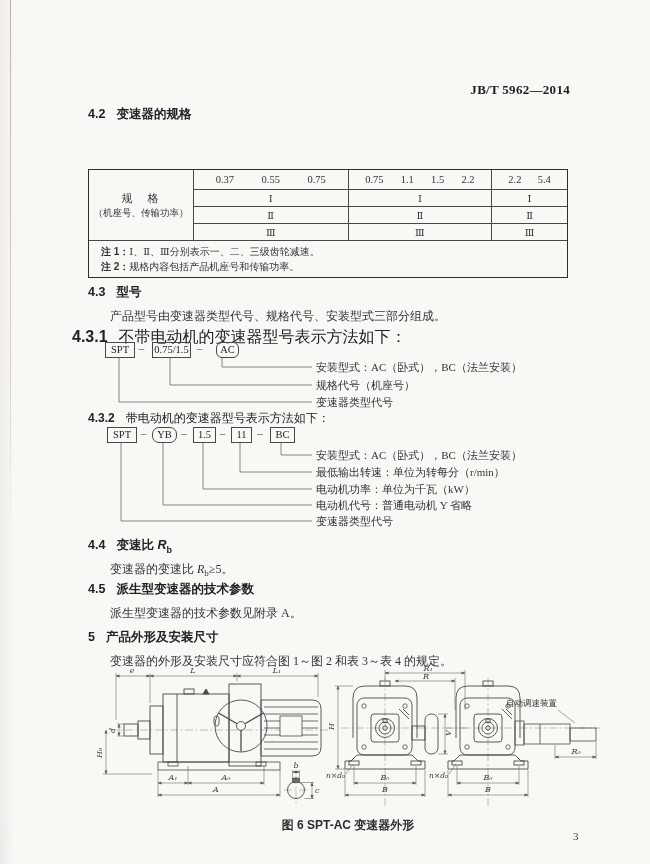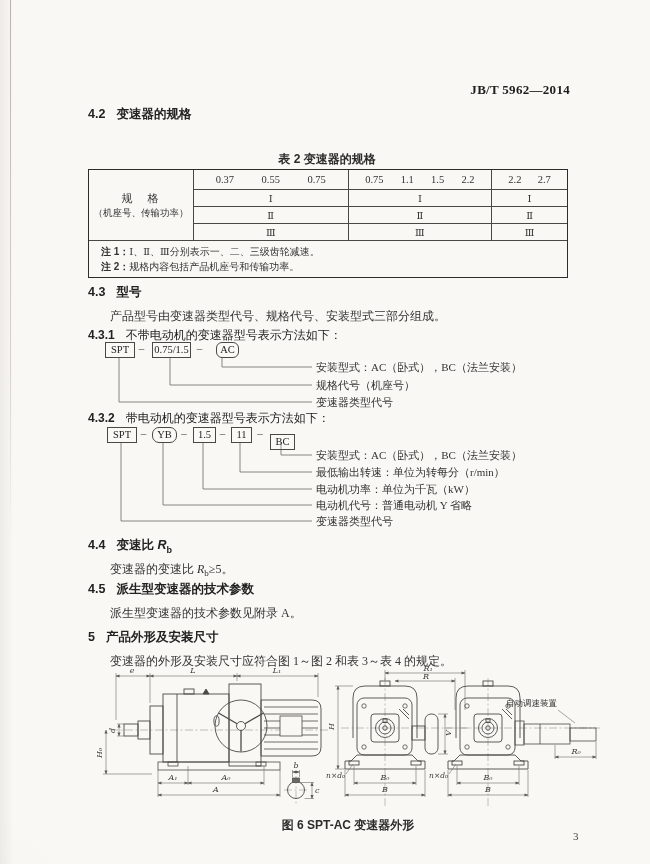--- a/index.html
+++ b/index.html
@@ -57,21 +57,20 @@
 <body>
 
 <div class="page">
 
   <div class="abs hdr" style="top:82px;right:80px;">JB/T 5962—2014</div>
 
   <div class="abs h2" style="left:88px;top:106px;">
     <span class="num">4.2</span><span>变速器的规格</span>
   </div>
 
-  <div class="abs tbl-cap" style="left:88px;top:151px;width:478px;">表 2  变速器的规格</div>
 
   <div class="abs t2box" style="left:88px;top:169px;width:478px;">
     <table>
       <colgroup>
           <col style="width:104px">
           <col style="width:154px">
           <col style="width:143px">
           <col style="width:75px">
         </colgroup>
       <tbody>
@@ -91,21 +90,21 @@
           <div class="pwflex">
             <span>0.75</span>
             <span>1.1</span>
             <span>1.5</span>
             <span>2.2</span>
           </div>
         </td>
         <td>
           <div class="pwflex">
             <span>2.2</span>
-            <span>2.7</span>
+            <span>5.4</span>
           </div>
         </td>
       </tr>
       <tr class="r-st">
         <td>Ⅰ</td>
         <td>Ⅰ</td>
         <td>Ⅰ</td>
       </tr>
       <tr class="r-st">
         <td>Ⅱ</td>
@@ -123,21 +122,21 @@
       <div><b>注 1：</b><span>Ⅰ、Ⅱ、Ⅲ分别表示一、二、三级齿轮减速。</span></div>
       <div><b>注 2：</b><span>规格内容包括产品机座号和传输功率。</span></div>
     </div>
   </div>
 
   <div class="abs h2" style="left:88px;top:284px;">
     <span class="num">4.3</span><span>型号</span>
   </div>
   <div class="abs body-t" style="left:110px;top:308px;">产品型号由变速器类型代号、规格代号、安装型式三部分组成。</div>
 
-  <div class="abs h2" style="left:88px;top:327px;font-size:12px;">
+  <div class="abs h2" style="left:72px;top:327px;font-size:16px;">
     <span class="num">4.3.1</span><span style="font-weight:normal;font-family:'Liberation Serif','DejaVu Serif',serif;">不带电动机的变速器型号表示方法如下：</span>
   </div>
 
   <div class="mdg" style="left:88px;top:340px;width:480px;height:72px;">
     <svg width="480" height="72" viewBox="0 0 480 72">
       <g stroke="#6a6865" stroke-width=".8" fill="none">
         <path d="M134,17 V27 H224"></path>
         <path d="M82,17 V45 H224"></path>
         <path d="M31,17 V62 H224"></path>
       </g>
@@ -167,21 +166,21 @@
       </g>
     </svg>
     <div class="mbox" style="left:19px;width:28px;">SPT</div>
     <div class="mdash" style="left:48px;width:15px;">–</div>
     <div class="mbox" style="left:64px;width:23px;border-radius:7px;">YB</div>
     <div class="mdash" style="left:88px;width:16px;">–</div>
     <div class="mbox" style="left:105px;width:21px;">1.5</div>
     <div class="mdash" style="left:127px;width:15px;">–</div>
     <div class="mbox" style="left:143px;width:19px;">11</div>
     <div class="mdash" style="left:163px;width:18px;">–</div>
-    <div class="mbox" style="left:182px;width:23px;margin-top:7px;">BC</div>
+    <div class="mbox" style="left:182px;width:23px;">BC</div>
     <div class="mlabel" style="top:23px;">安装型式：AC（卧式），BC（法兰安装）</div>
     <div class="mlabel" style="top:40px;">最低输出转速：单位为转每分（r/min）</div>
     <div class="mlabel" style="top:57px;">电动机功率：单位为千瓦（kW）</div>
     <div class="mlabel" style="top:73px;">电动机代号：普通电动机 Y 省略</div>
     <div class="mlabel" style="top:89px;">变速器类型代号</div>
   </div>
 
   <div class="abs h2" style="left:88px;top:537px;">
     <span class="num">4.4</span><span>变速比 </span><i>R</i><sub style="font-size:9px;">b</sub>
   </div>

